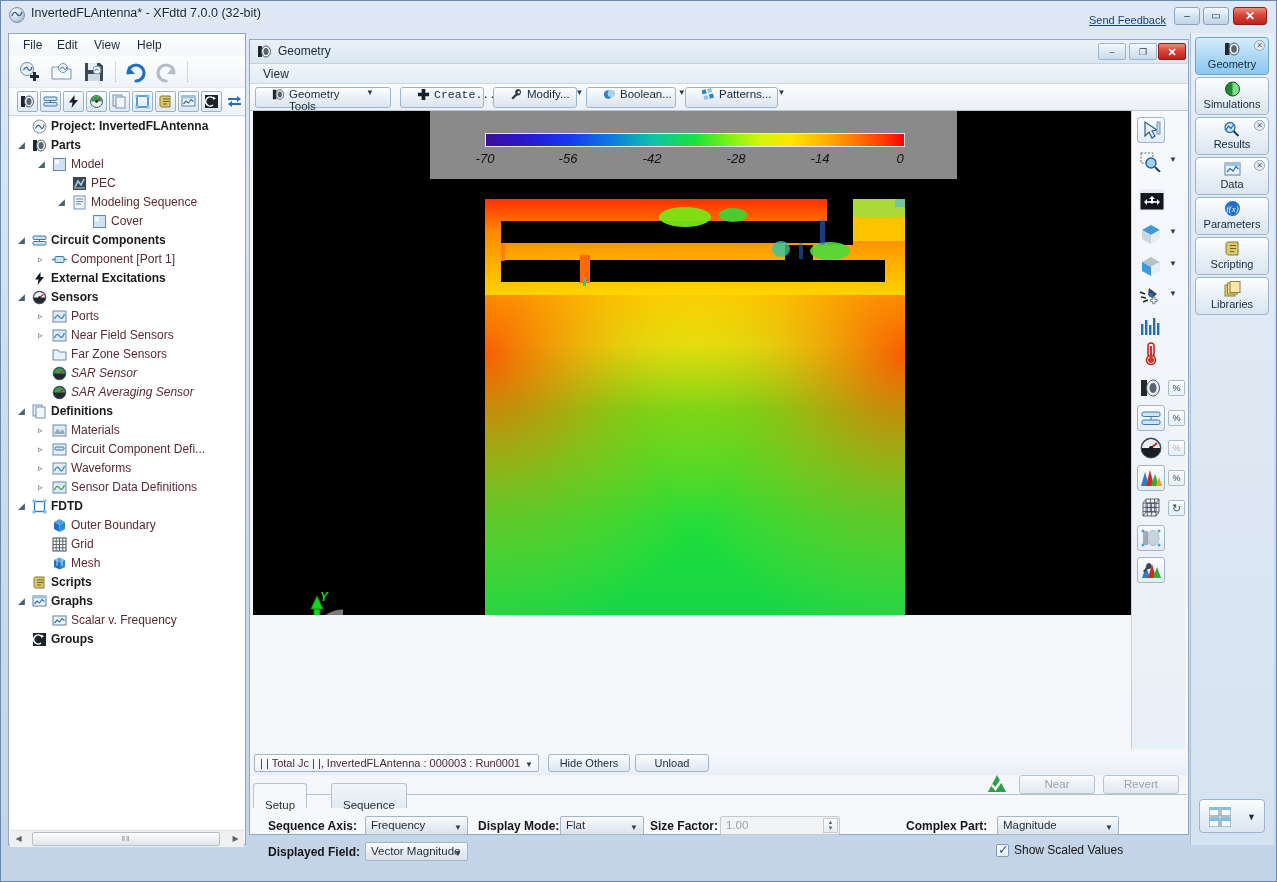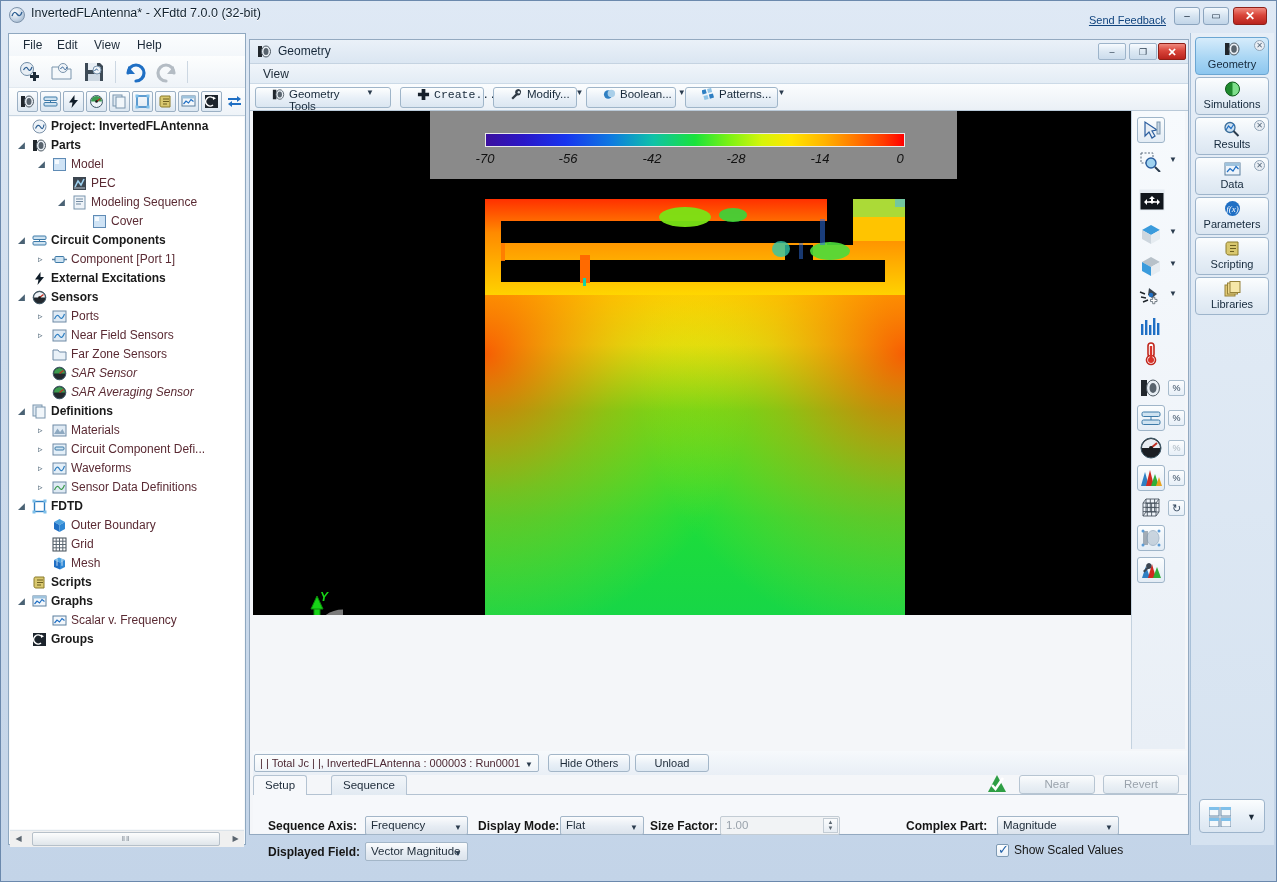--- a/index.html
+++ b/index.html
@@ -214,21 +214,21 @@
     font-size:11px;color:#1c2a38;text-align:center;line-height:16px;cursor:pointer;
   }
   #btn-hide-others{left:295px;width:82px;}
   #btn-unload{left:382px;width:74px;}
 
   
   #setup-panel{
     position:absolute;left:3px;top:735px;width:934px;height:58px;
   }
   .tabi{
-    position:absolute;top:0;height:20px;padding:0 11px;
+    position:absolute;top:8px;height:20px;padding:12px 11px;
     border:1px solid #b4c3d2;border-bottom:none;
     border-radius:3px 3px 0 0;box-sizing:border-box;
     font-size:11.5px;color:#1c2a38;line-height:18px;cursor:pointer;
   }
   #tab-setup{left:0;background:#f6f8fb;border-color:#b4c3d2;z-index:2;}
   #tab-sequence{left:62px;background:linear-gradient(#f1f5f9,#e2eaf2);margin-left:16px;}
   #tab-rest{position:absolute;left:0;top:19px;width:934px;height:39px;
     background:#f6f8fb;border-top:1px solid #b4c3d2;box-sizing:border-box;}
   #apply-icon{position:absolute;right:180px;top:-1px;width:20px;height:19px;}
   .abtn{

